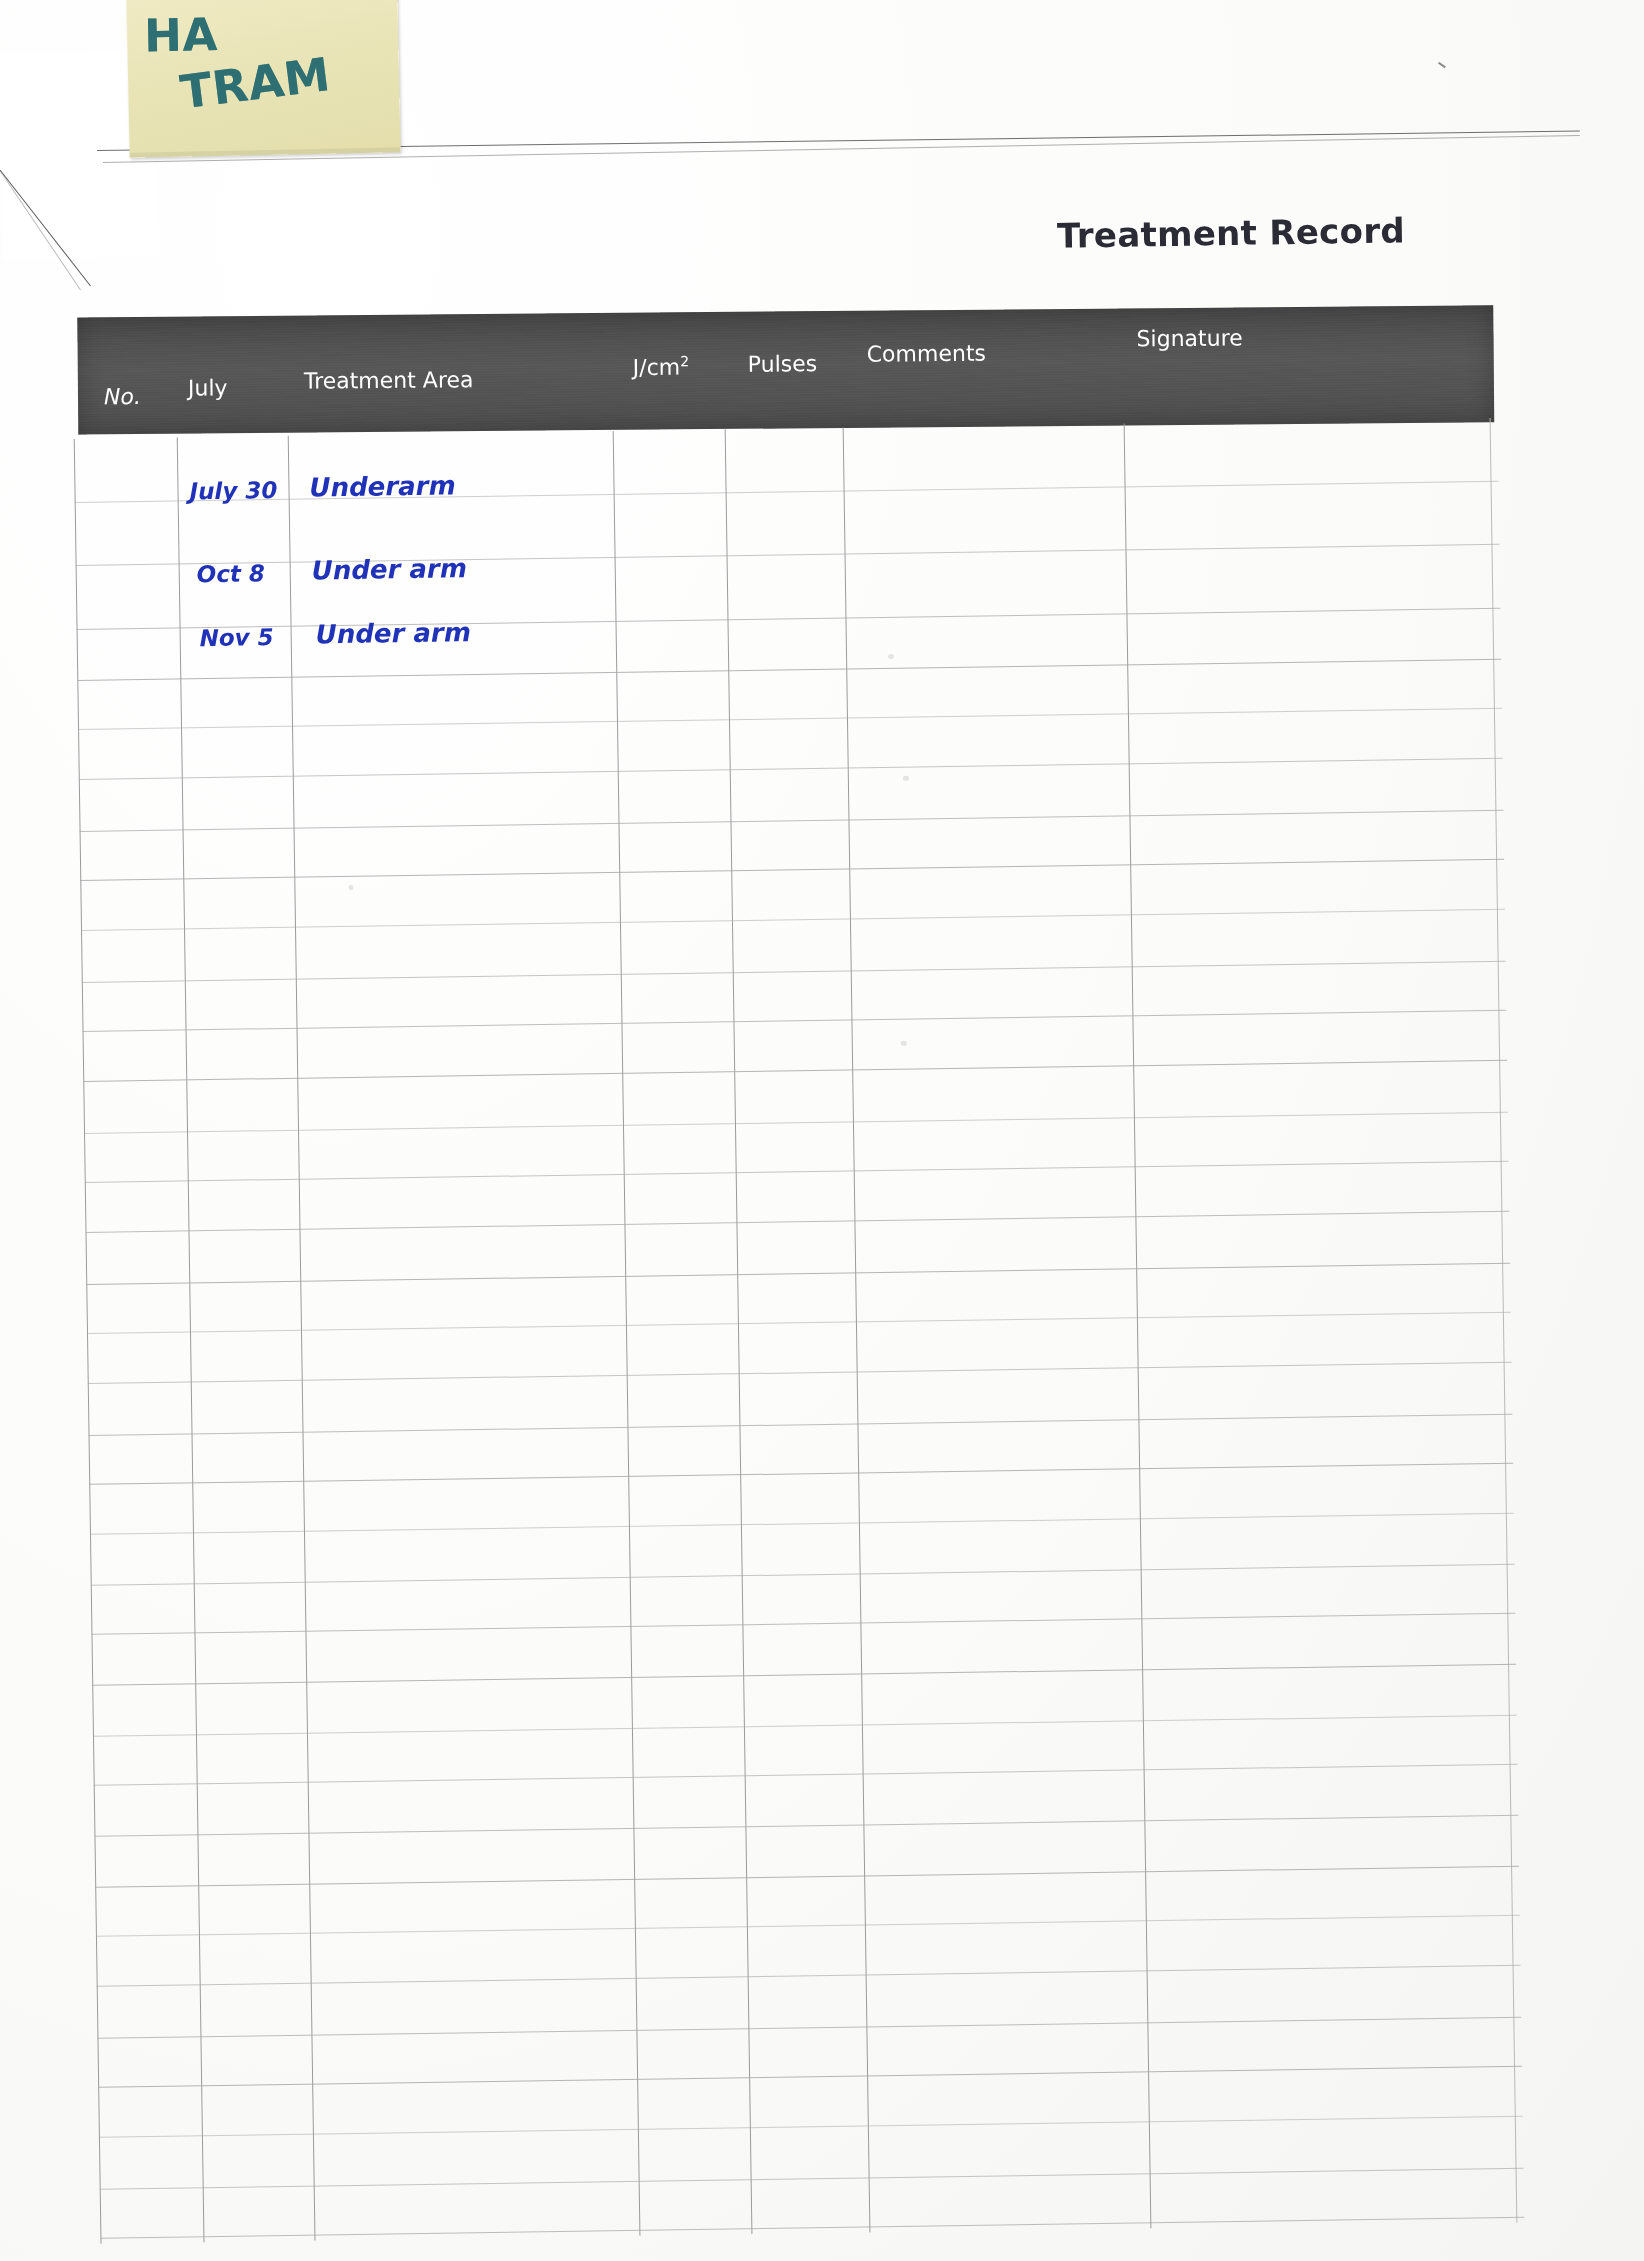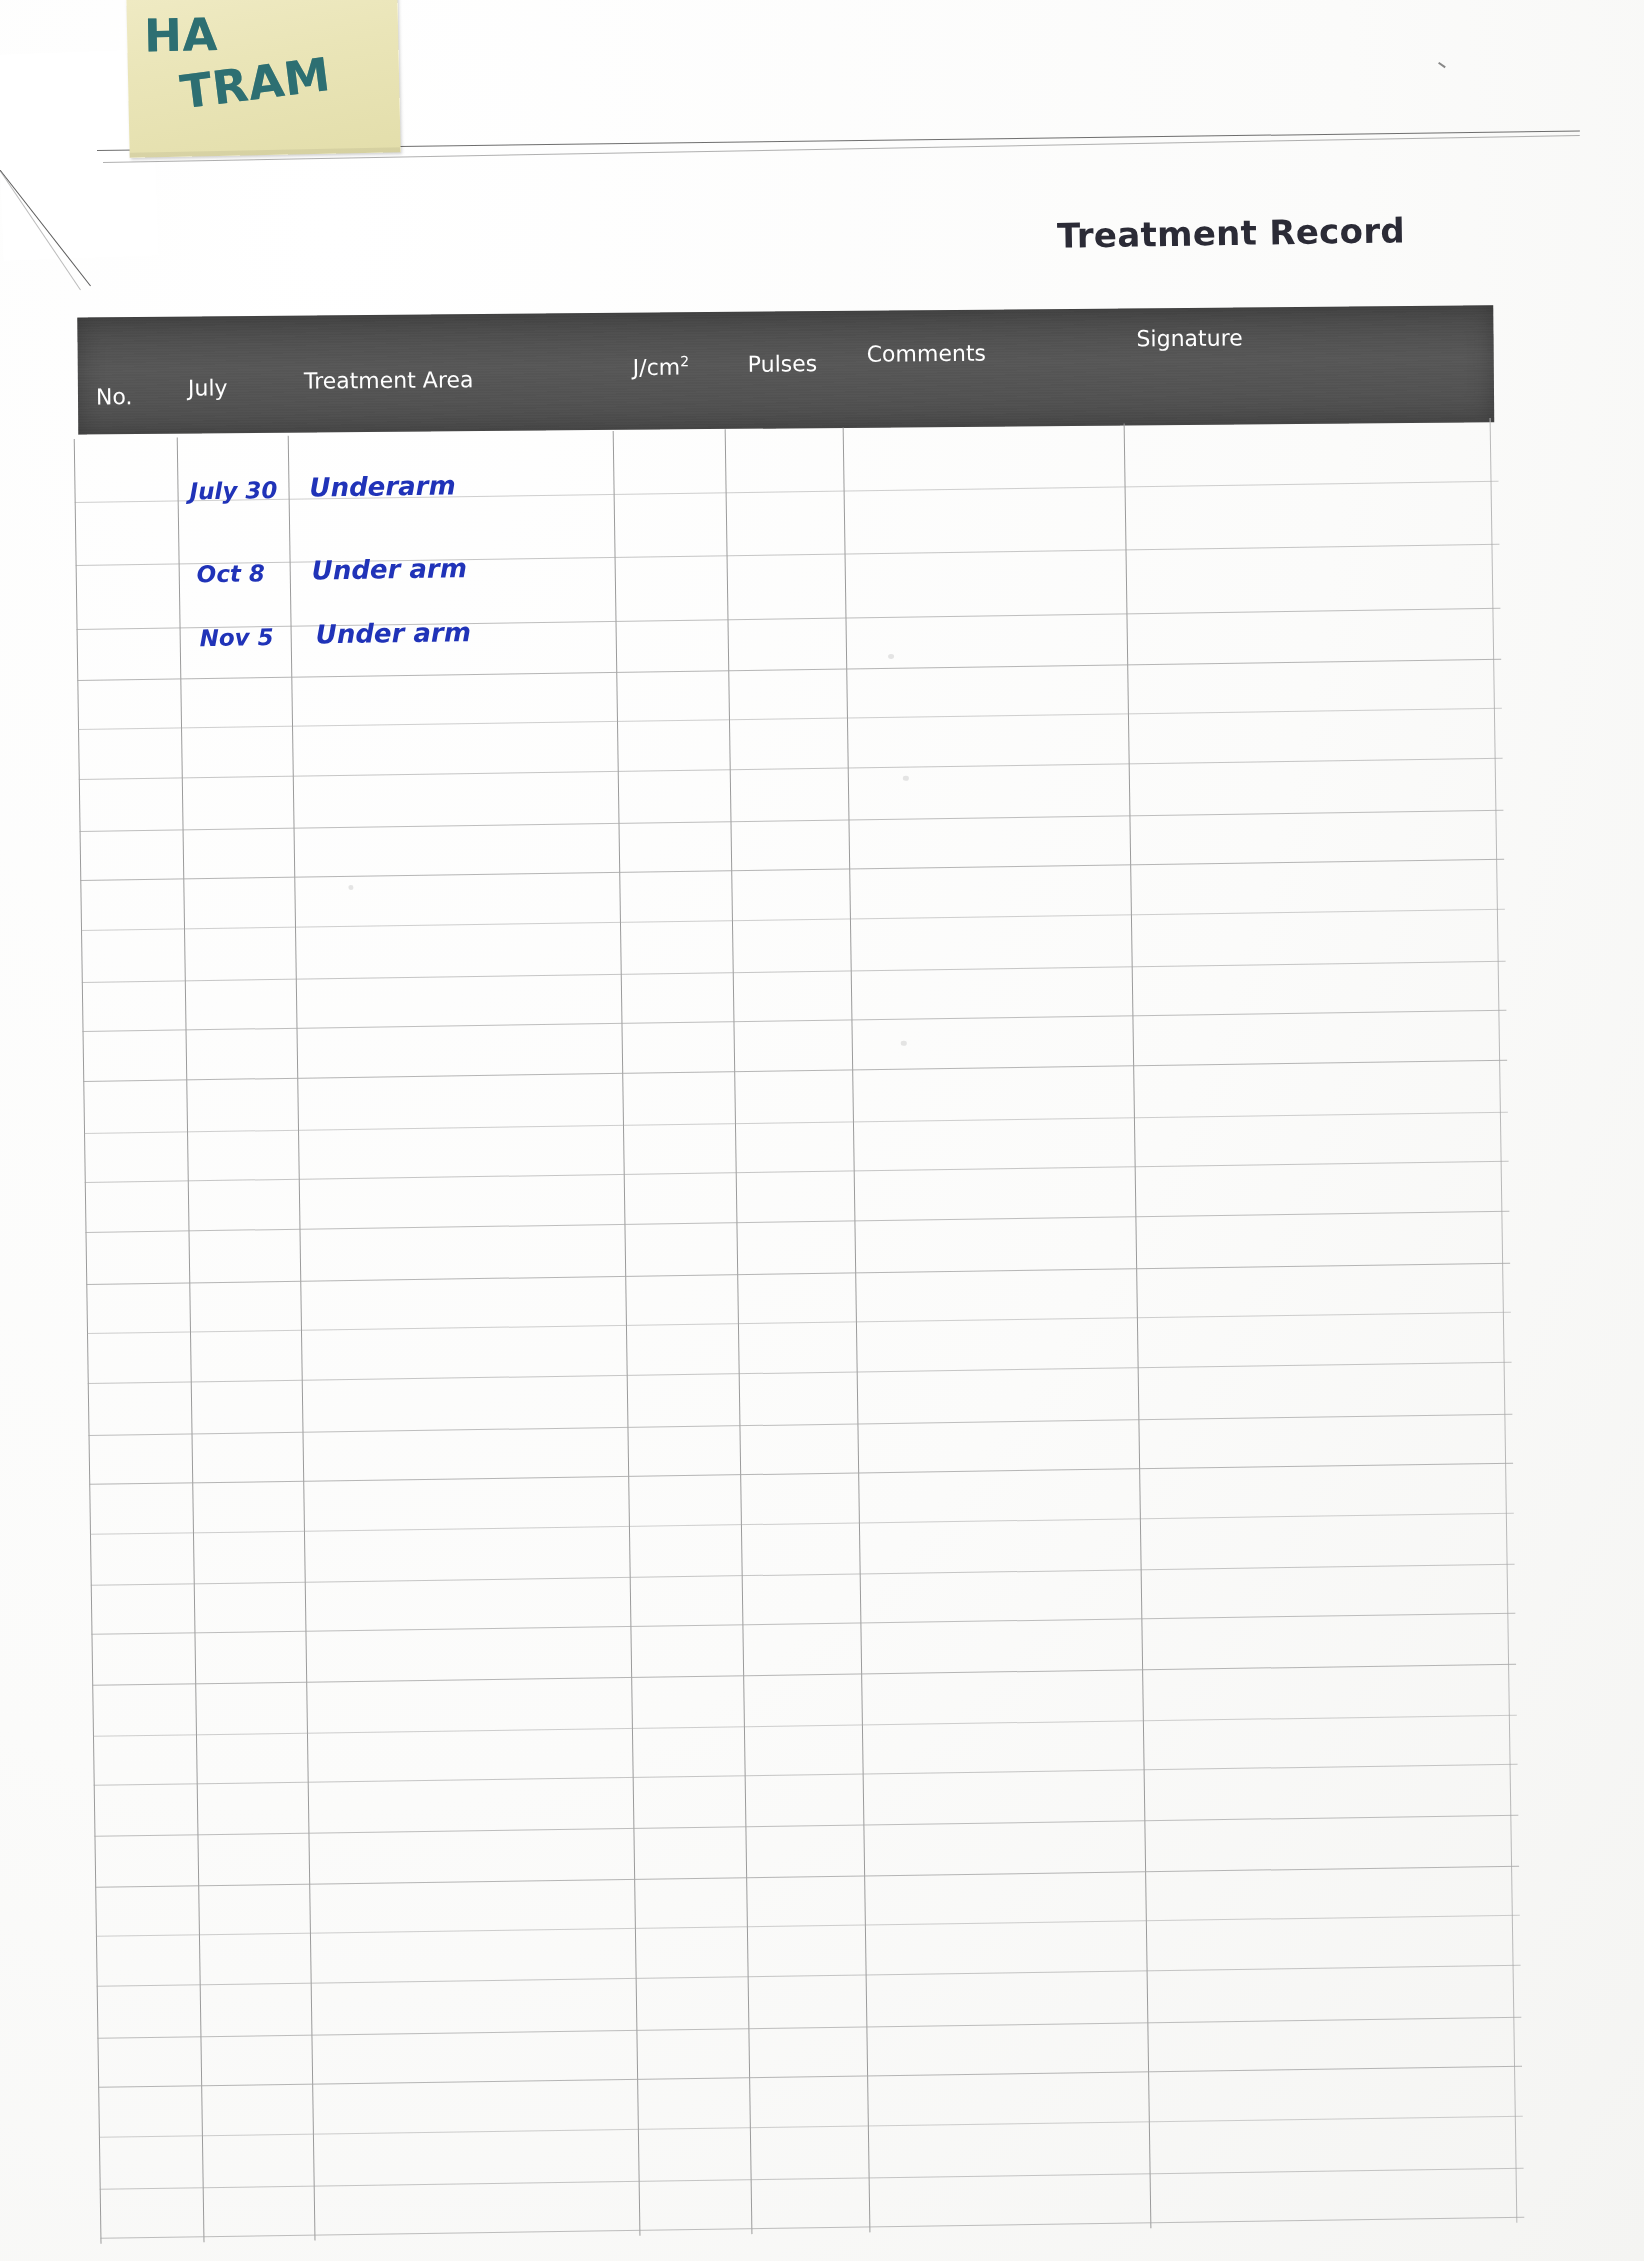--- a/index.html
+++ b/index.html
@@ -239,21 +239,21 @@
       <span>HA</span>
       <span class="line2">TRAM</span>
     </div>
   </div>
 
   <div class="doc-title">Treatment Record</div>
 
   <div class="table-wrap">
 
     <div class="thead">
-      <div class="th" style="left:18px; top:67px;">No.</div>
+      <div class="th" style="left:26px; top:67px;font-style:italic;">No.</div>
       <div class="th" style="left:110px; top:59px;">July</div>
       <div class="th" style="left:226px; top:53px;">Treatment Area</div>
       <div class="th" style="left:555px; top:41px;"><span>J/cm</span><sup>2</sup></div>
       <div class="th" style="left:670px; top:40px;">Pulses</div>
       <div class="th" style="left:789px; top:31px;">Comments</div>
       <div class="th" style="left:1059px; top:18px;">Signature</div>
     </div>
 
     <div class="grid">
 

